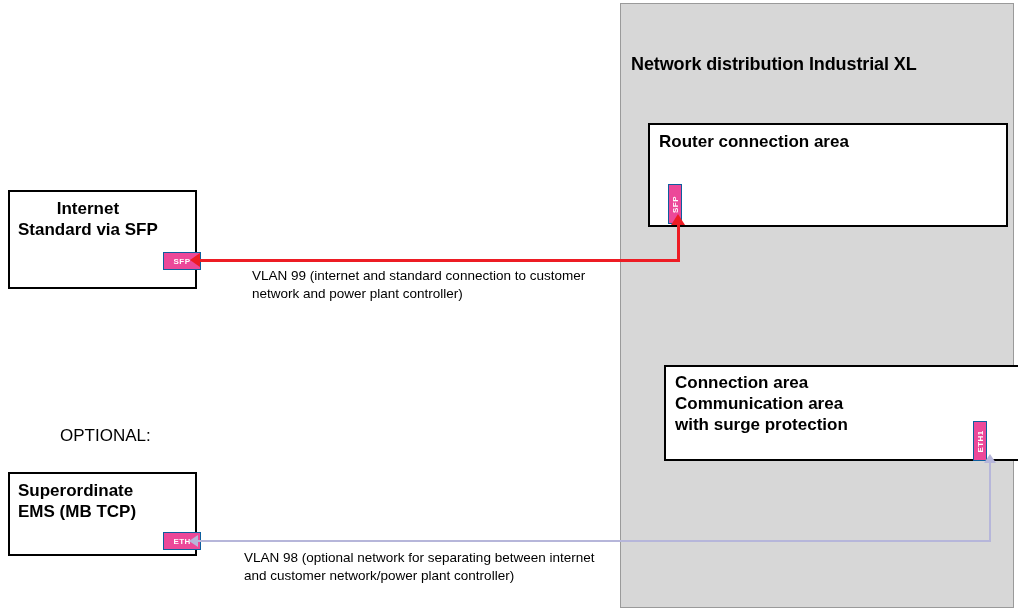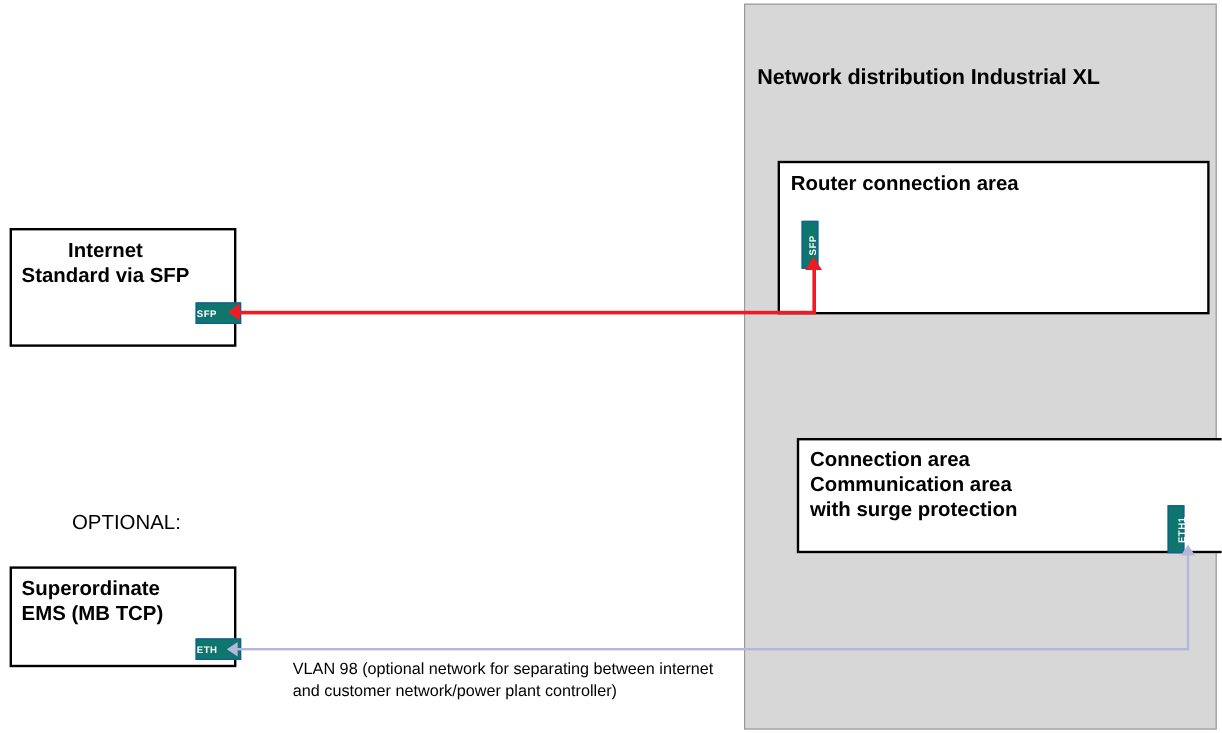--- a/index.html
+++ b/index.html
@@ -30,37 +30,37 @@
     position:absolute;background:#ffffff;
     border:2px solid #000000;box-sizing:border-box;
   }
   .box-title{
     position:absolute;
     font-size:17px;font-weight:bold;line-height:21px;
     white-space:pre-line;
   }
 
   
-  #router-box{left:648px;top:134px;width:360px;height:128px;padding-left:39px;}
+  #router-box{left:648px;top:123px;width:360px;height:104px;padding-left:39px;}
   #router-box .box-title{left:9px;top:6px;}
   #conn-box{left:648px;top:365px;width:360px;height:96px;margin-left:16px;}
   #conn-box .box-title{left:9px;top:5px;}
 
   
   #internet-box{left:8px;top:190px;width:189px;height:99px;}
   #internet-box .box-title{left:8px;top:6px;text-align:center;}
   #ems-box{left:8px;top:472px;width:189px;height:84px;}
   #ems-box .box-title{left:8px;top:6px;}
 
   
   .badge{
-    position:absolute;background:#0f766e;
+    position:absolute;background:#ec4899;
     color:#ffffff;font-size:8px;font-weight:bold;
     letter-spacing:0.4px;
-    display:flex;align-items:center;justify-content:flex-start;
+    display:flex;align-items:center;justify-content:center;
     box-sizing:border-box;
     border:1px solid #0d5e9e;
   }
   .badge-h{width:38px;height:18px;}
   .badge-v{width:14px;height:40px;}
   .badge-v span{transform:rotate(-90deg);white-space:nowrap;display:block;}
 
   #badge-internet-sfp{left:163px;top:252px;}
   #badge-ems-eth{left:163px;top:532px;}
   #badge-router-sfp{left:668px;top:184px;}
@@ -165,20 +165,22 @@
 EMS (MB TCP)</div>
   </div>
   <div class="badge badge-h" id="badge-ems-eth">
     <span>ETH</span>
   </div>
 
   <div class="line red-h"></div>
   <div class="line red-v"></div>
   <div class="line arrow-left-red"></div>
   <div class="line arrow-up-red"></div>
+  <div class="vlan-caption" id="vlan99-caption">VLAN 99 (internet and standard connection to customer
+network and power plant controller)</div>
 
   <div class="line lav-h"></div>
   <div class="line lav-v"></div>
   <div class="line arrow-left-lav"></div>
   <div class="line arrow-up-lav"></div>
   <div class="vlan-caption" id="vlan98-caption">VLAN 98 (optional network for separating between internet
 and customer network/power plant controller)</div>
 
 </div>
 

